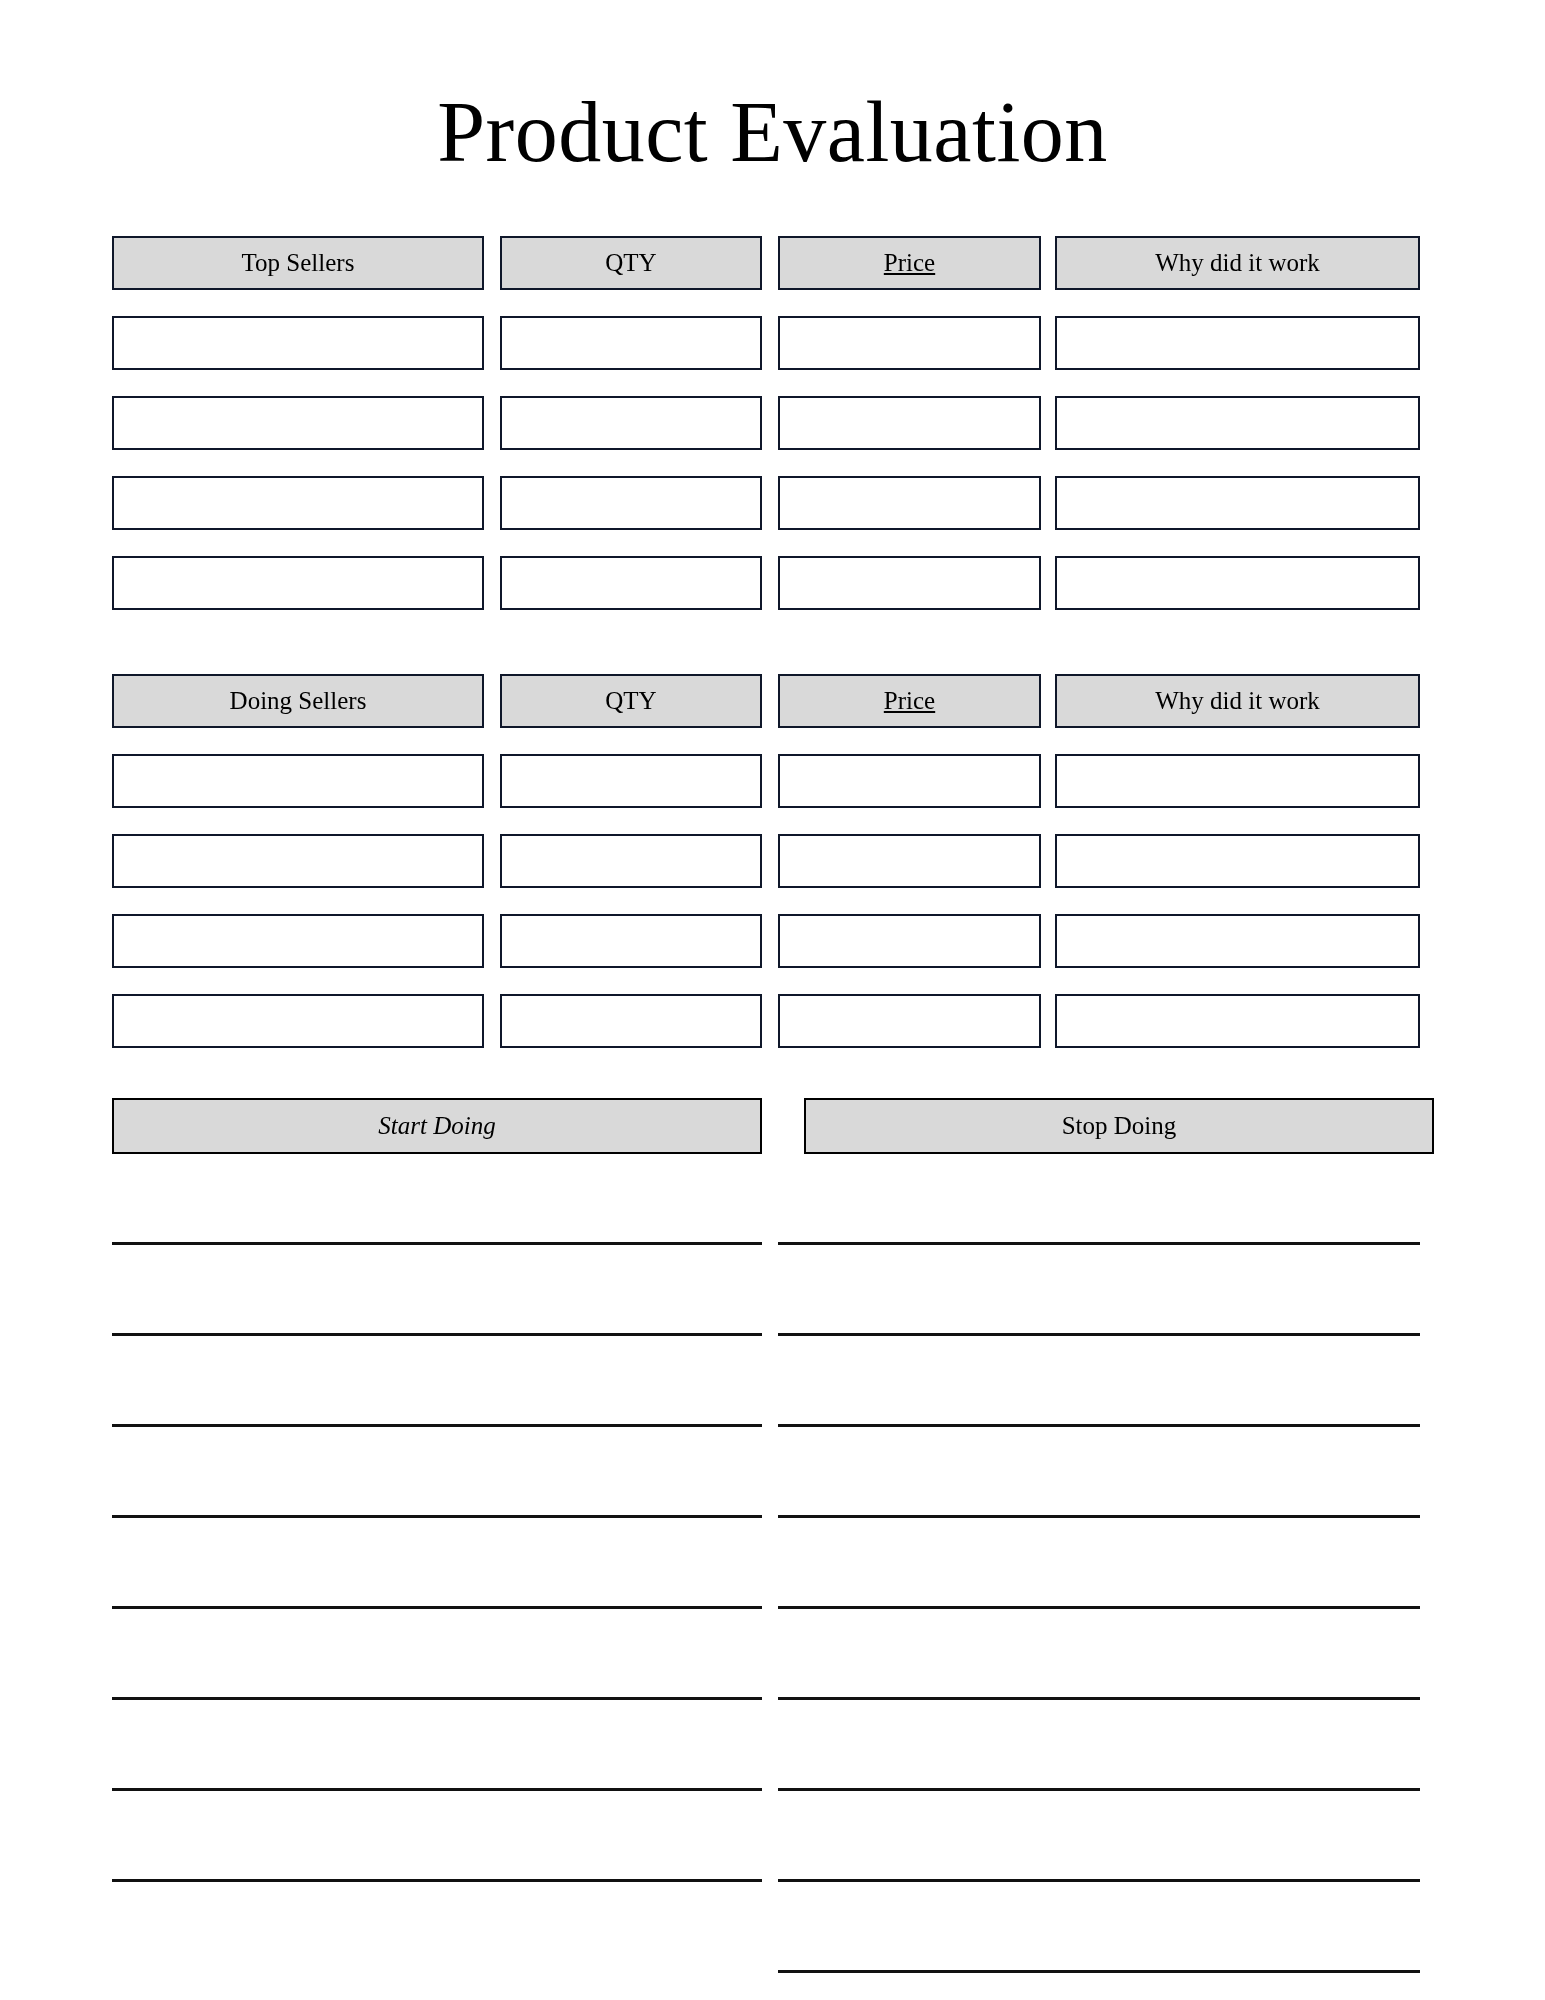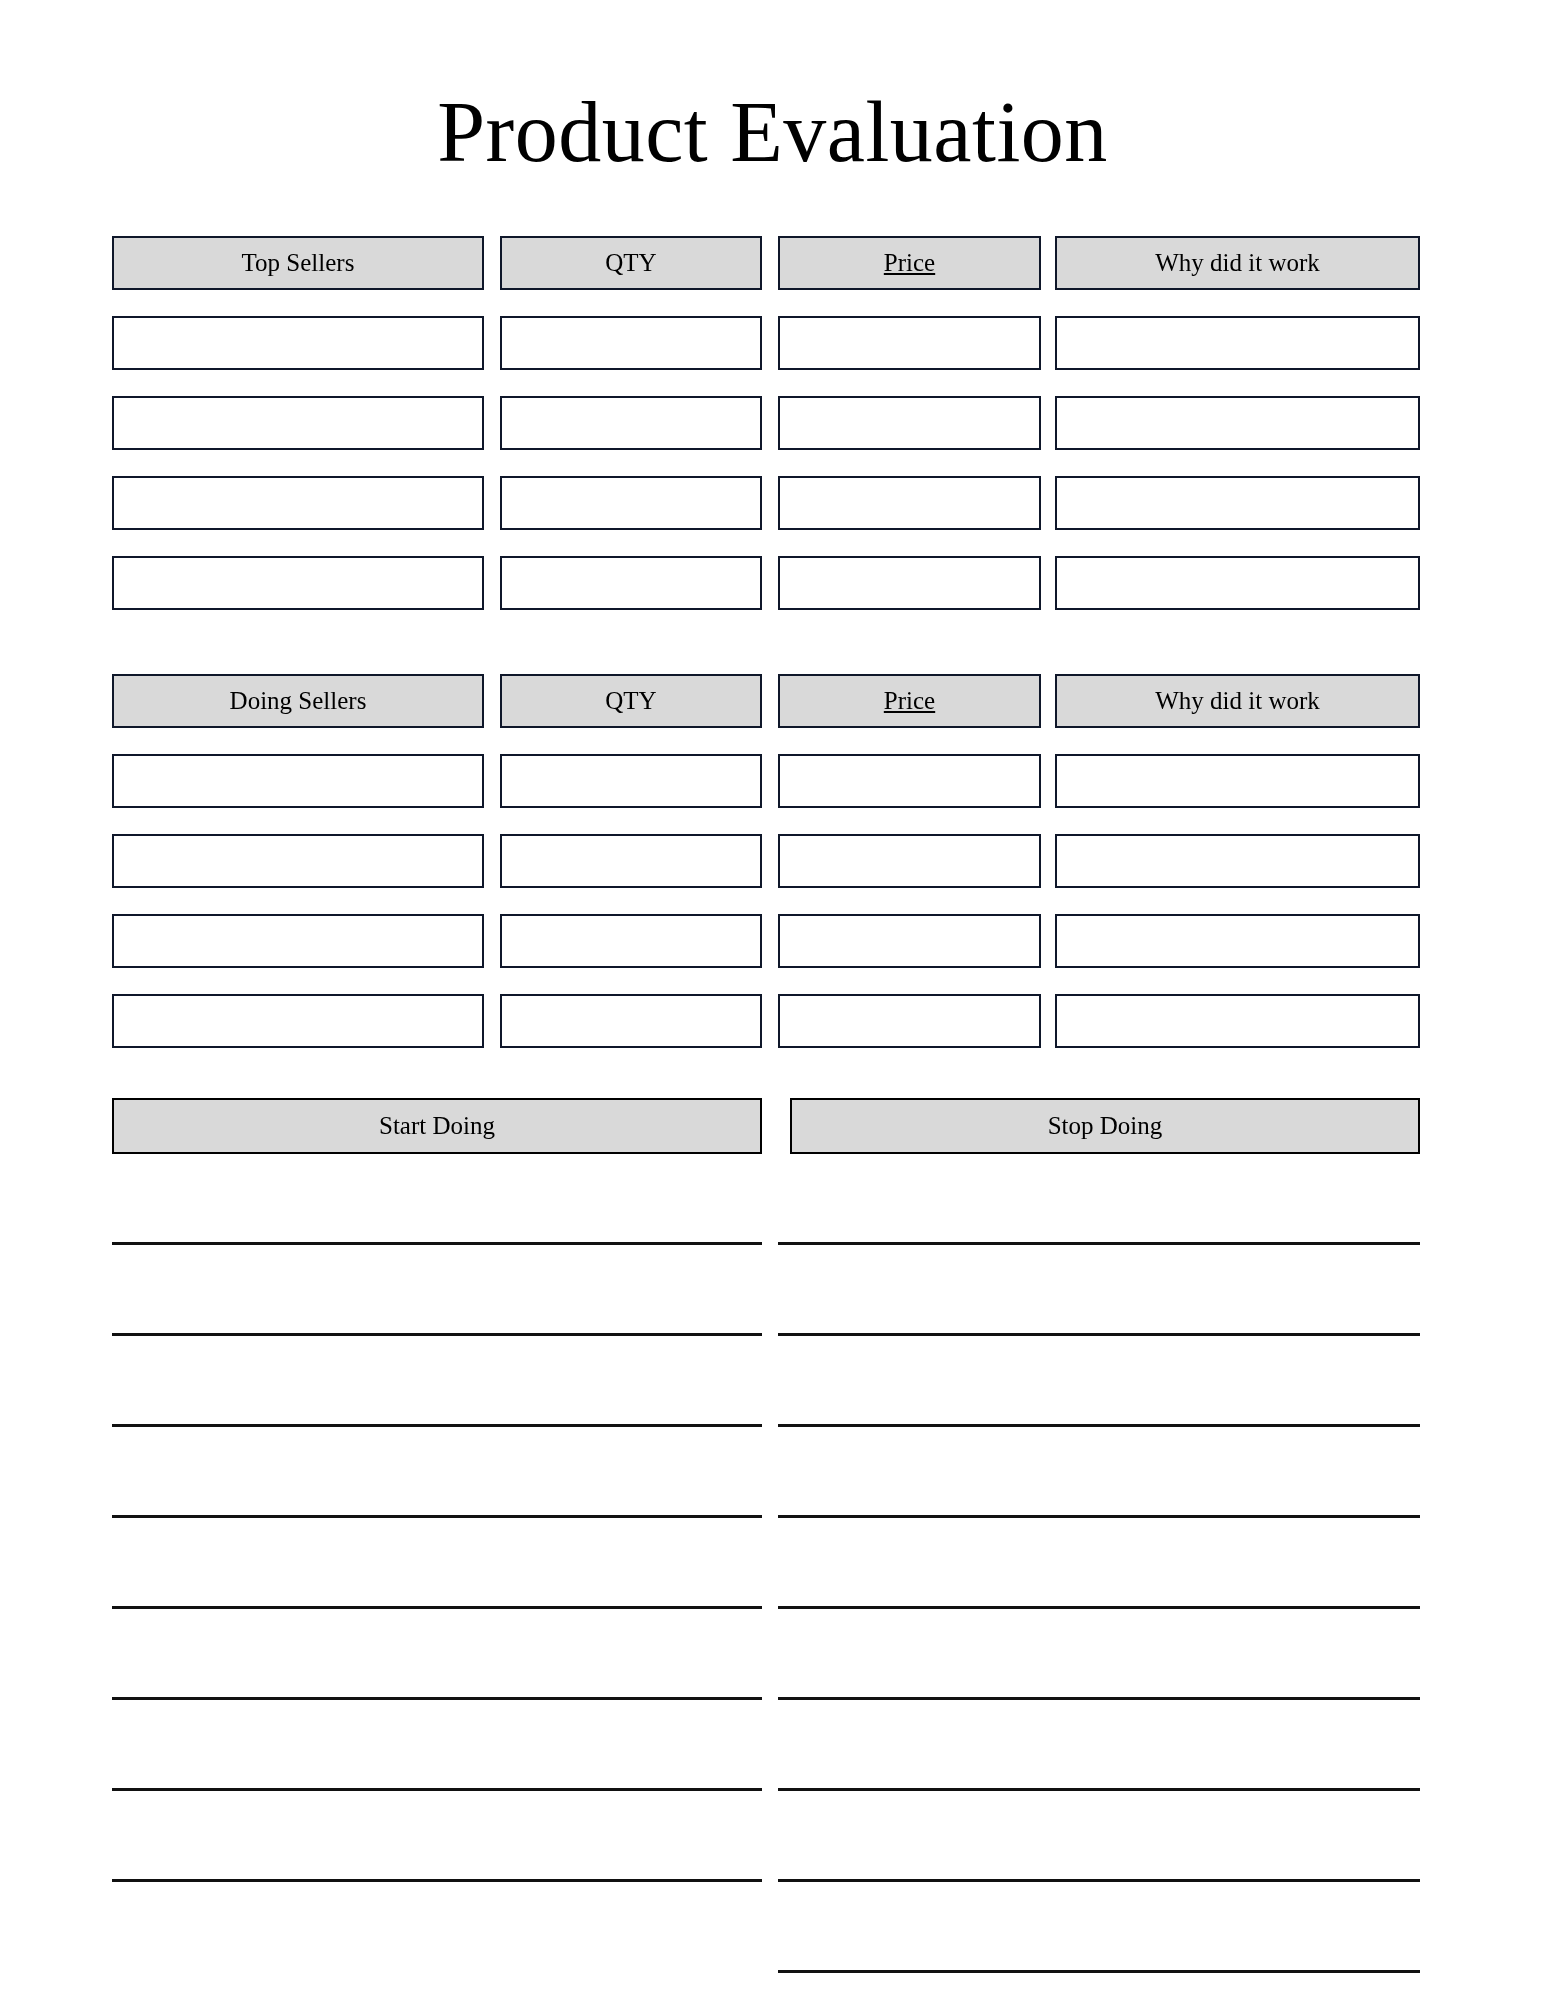--- a/index.html
+++ b/index.html
@@ -99,22 +99,22 @@
     background: #d9d9d9;
     display: flex;
     align-items: center;
     justify-content: center;
   }
   .bh .htext {
     font-size: 25px;
     line-height: 28px;
     white-space: nowrap;
   }
-  .bh-left  { left: 0px;   width: 650px; }
-  .bh-right { left: 678px; width: 630px; }
+  .bh-left  { left: 0px;   width: 650px; font-style: italic; }
+  .bh-right { left: 692px; width: 630px; }
 
   
   .lines-col {
     position: absolute;
     top: 1154px;
   }
   .lines-left  { left: 112px; width: 650px; }
   .lines-right { left: 778px; width: 642px; }
 
   .rule {

